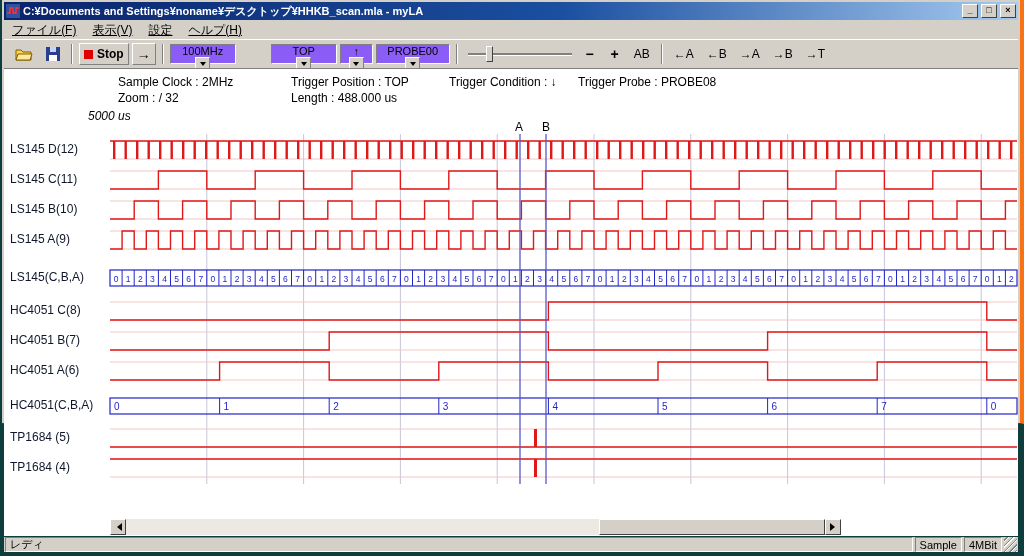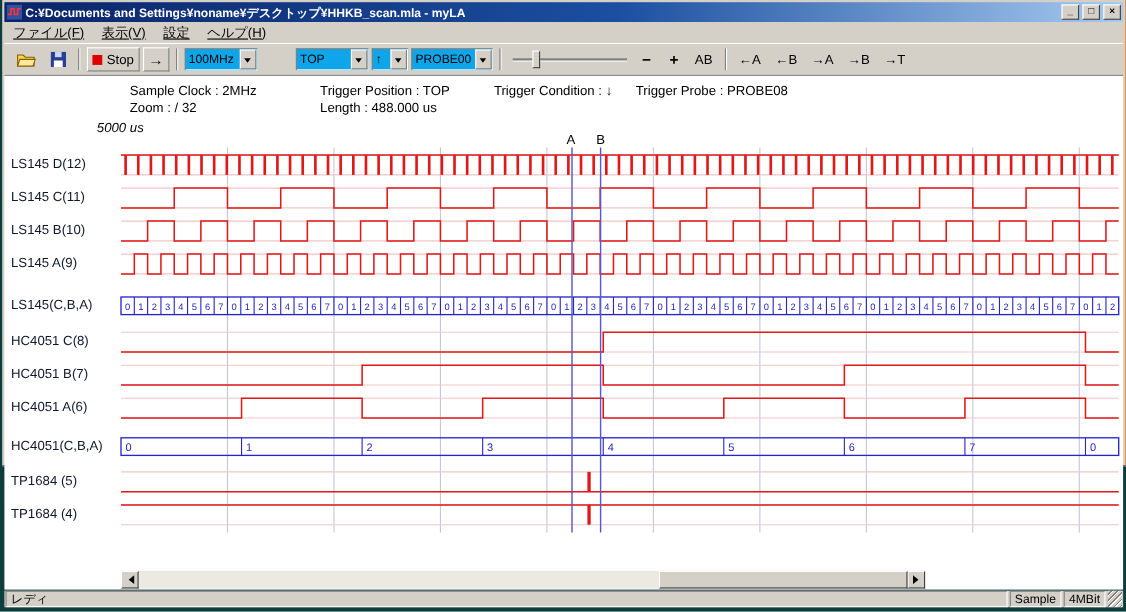--- a/index.html
+++ b/index.html
@@ -1,46 +1,46 @@
 <!DOCTYPE html>
 <html><head>
 <meta charset="utf-8">
 <style>
   * { box-sizing: border-box; margin: 0; padding: 0; }
   html, body { width: 1024px; height: 556px; overflow: hidden; }
   body { background: #0e3d3d; font-family: "Liberation Sans", "DejaVu Sans", sans-serif; }
 
   .window { position: absolute; left: 2px; top: 0; width: 1022px; height: 424px;
-            background: #d4d0c8; border-right: 1px solid #f97316; border-bottom: 1px solid #404040; }
+            background: #d4d0c8; border-right: 4px solid #f97316; border-bottom: 1px solid #404040; }
 
   .titlebar { position: absolute; left: 2px; top: 2px; right: 2px; height: 18px;
               background: linear-gradient(90deg, #0a246a 0%, #1b4fa0 55%, #a6caf0 100%);
               display: flex; align-items: center; padding: 0 2px; gap: 3px; }
   .title-text { color: #fff; font-size: 11px; font-weight: bold; flex: 1;
                 white-space: nowrap; overflow: hidden; }
   .win-btn { width: 16px; height: 14px; background: #d4d0c8; border: 1px solid;
              border-color: #fff #404040 #404040 #fff; font-size: 9px; line-height: 11px;
              text-align: center; font-weight: bold; color: #000; }
 
   .menubar { position: absolute; left: 2px; top: 21px; right: 2px; height: 18px;
              display: flex; align-items: center; font-size: 12px; background: #d4d0c8; text-decoration: underline; }
   .menu-item { padding: 1px 8px; }
 
   .toolbar { position: absolute; left: 2px; top: 39px; right: 2px; height: 29px;
              display: flex; align-items: center; padding-left: 6px; gap: 3px;
              border-top: 1px solid #fff; }
   .tbtn { display: flex; align-items: center; justify-content: center; height: 22px;
           min-width: 22px; background: #d4d0c8; border: 1px solid #d4d0c8;
           font-size: 12px; color: #000; gap: 4px; padding: 0 4px; }
-  .tbtn.raised { border-color: #fff #808080 #808080 #fff; }
+  .tbtn.raised { border-color: #fff #808080 #808080 #fff; font-weight: bold; }
   .tbtn.bold { font-weight: bold; font-size: 14px; }
   .stopsq { width: 9px; height: 9px; background: #e00000; display: inline-block; }
   .sep { width: 2px; height: 20px; border-left: 1px solid #808080; border-right: 1px solid #fff; margin: 0 3px; }
-  .combo { display: flex; height: 20px; background: #0ea5e9; border: 1px solid;
-           border-color: #808080 #fff #fff #808080; align-items: center; }
+  .combo { display: flex; height: 20px; background: #8b5cf6; border: 1px solid;
+           border-color: #808080 #fff #fff #808080; align-items: center; flex-direction: column; }
   .combo-value { flex: 1; font-size: 11px; padding: 0 3px; white-space: nowrap; }
   .combo-btn { width: 15px; height: 18px; background: #d4d0c8; border: 1px solid;
                border-color: #fff #808080 #808080 #fff; display: flex; align-items: center; justify-content: center; }
   .tri-down { width: 0; height: 0; border: 3px solid transparent; border-top: 4px solid #000; margin-top: 4px; }
   .slider { position: relative; width: 104px; height: 20px; margin: 0 4px; }
   .slider-track { position: absolute; left: 0; right: 0; top: 9px; height: 2px;
                   background: #808080; box-shadow: 0 1px 0 #fff; }
   .slider-thumb { position: absolute; left: 18px; top: 2px; width: 7px; height: 16px;
                   background: #d4d0c8; border: 1px solid; border-color: #fff #404040 #404040 #fff; }
 

